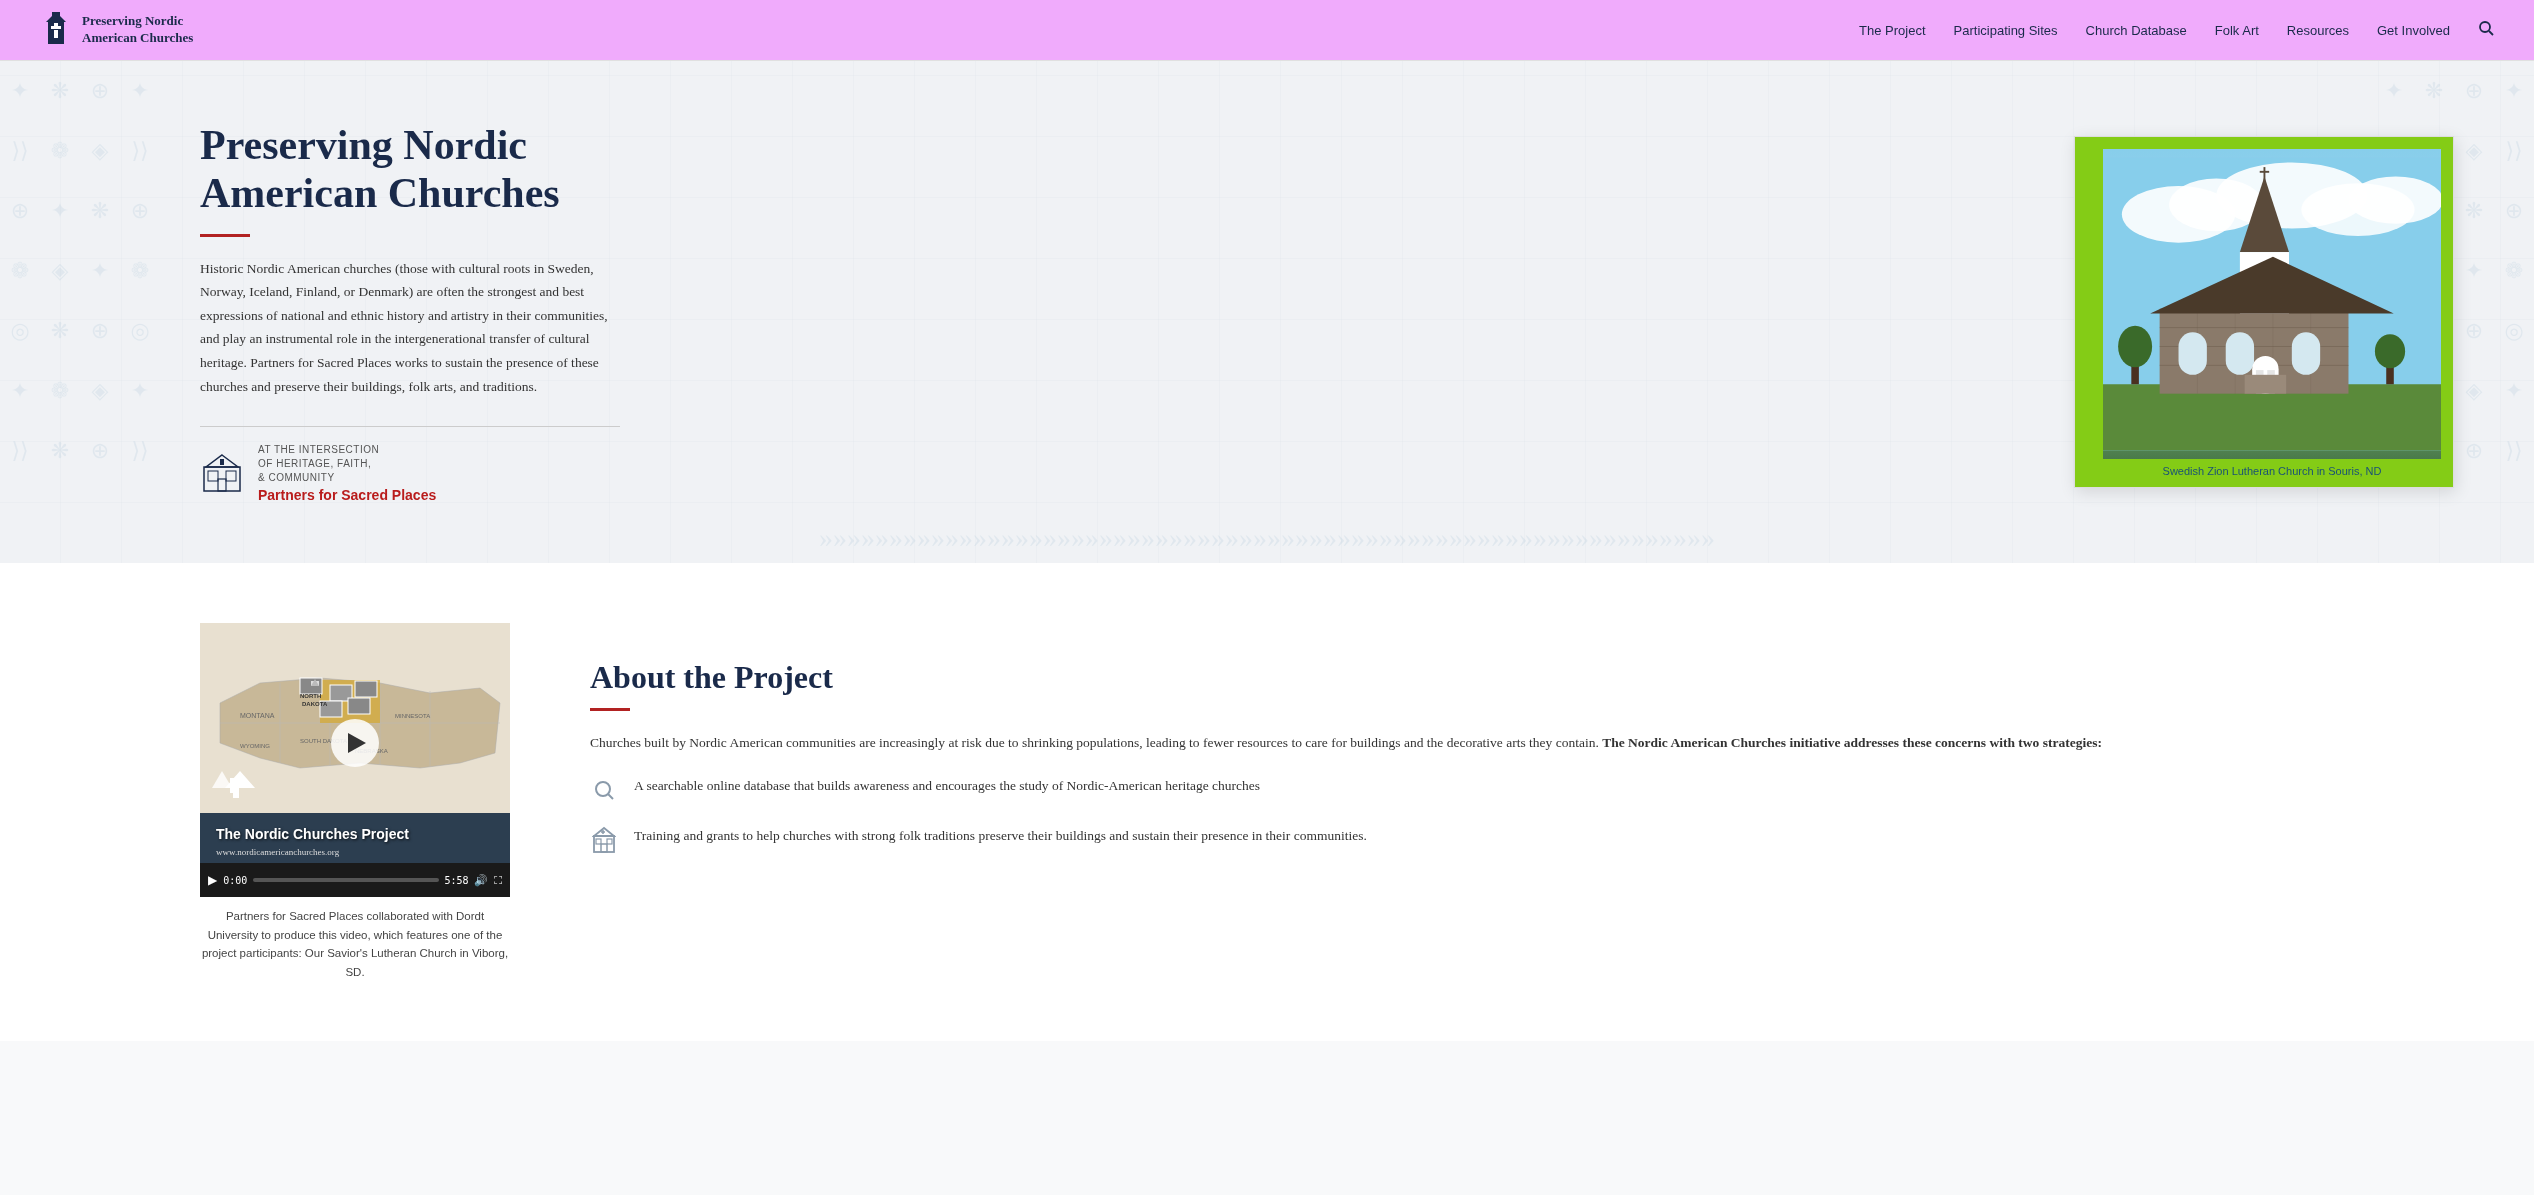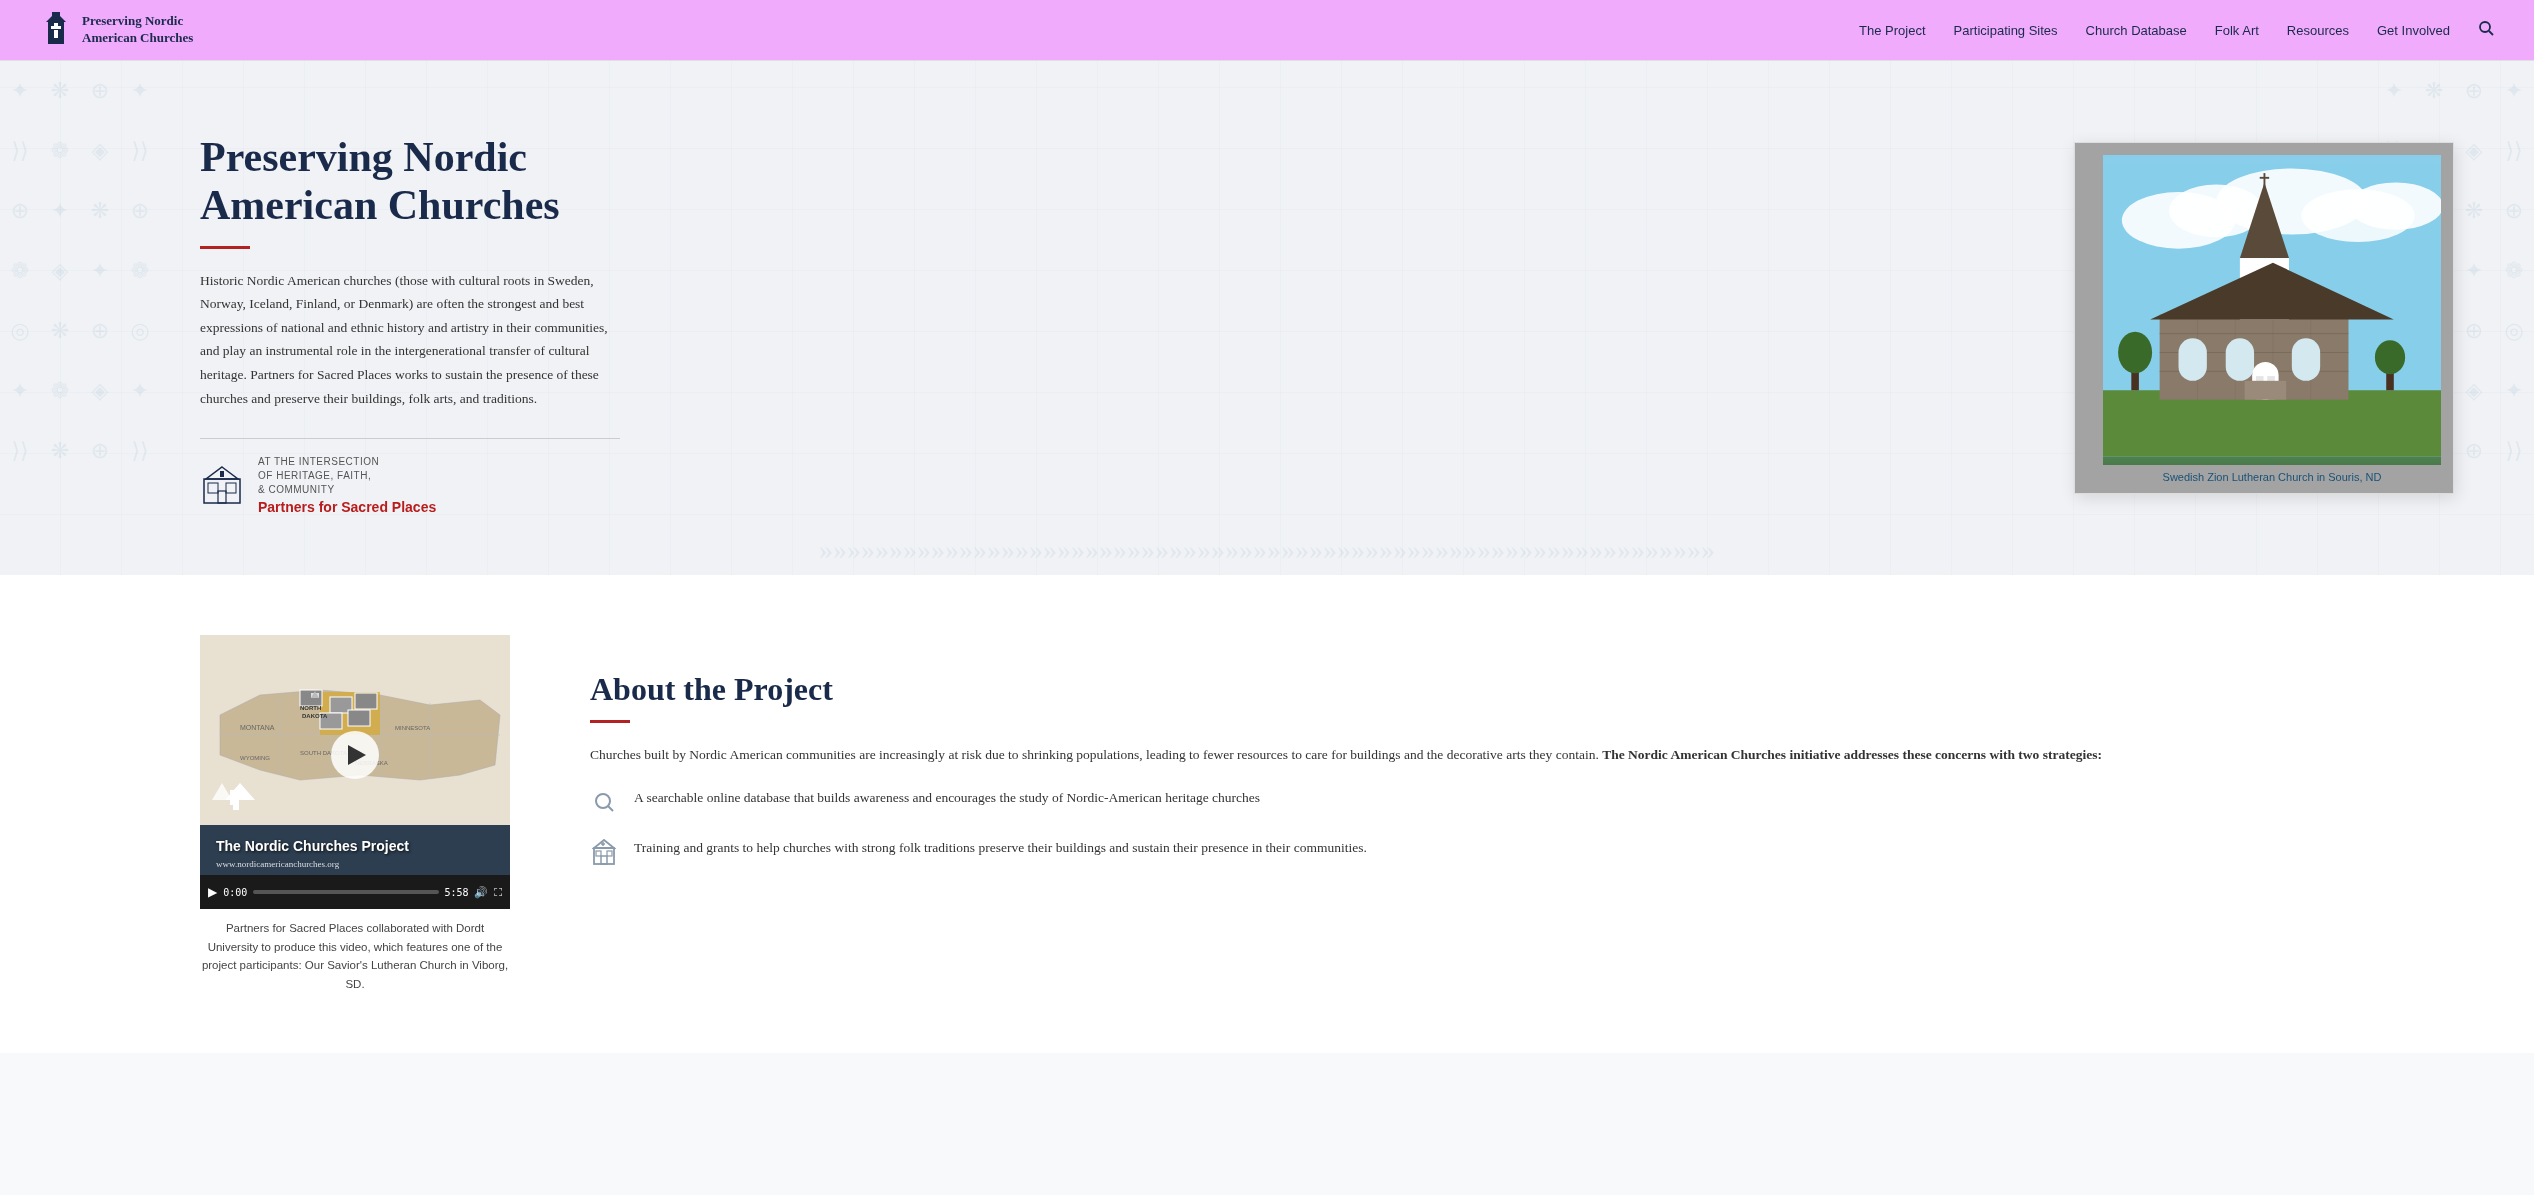--- a/index.html
+++ b/index.html
@@ -51,21 +51,21 @@
     .tile { display: flex; align-items: center; justify-content: center; font-size: 22px; color: #8ab0c8; }
 
     
     .arrow-pattern {
       position: absolute; bottom: 0; left: 0; right: 0; height: 50px;
       display: flex; align-items: center; justify-content: center;
       gap: 8px; opacity: 0.15;
     }
     .arrow-item { font-size: 28px; color: #8ab0c8; }
 
-    .hero-text { flex: 1; max-width: 420px; position: relative; z-index: 2; margin-top: 12px; }
+    .hero-text { flex: 1; max-width: 420px; position: relative; z-index: 2; }
     .hero-title {
       font-size: 42px; font-weight: 700; color: #1a2a4a; line-height: 1.15;
       margin-bottom: 16px;
     }
     .hero-divider {
       width: 50px; height: 3px; background: #b22222; margin-bottom: 20px;
     }
     .hero-body {
       font-size: 13.5px; line-height: 1.75; color: #333; margin-bottom: 28px;
     }
@@ -74,21 +74,21 @@
       border-top: 1px solid #ccc; padding-top: 16px; margin-top: 8px;
     }
     .partner-icon {
       width: 44px; height: 44px; flex-shrink: 0;
     }
     .partner-text-block { font-size: 10px; color: #555; line-height: 1.4; font-family: Arial, sans-serif; text-transform: uppercase; letter-spacing: 0.5px; }
     .partner-name { font-size: 14px; font-weight: 700; color: #b91c1c; margin-top: 2px; font-family: Arial, sans-serif; }
 
     .hero-image-card {
       flex-shrink: 0; width: 380px;
-      background: #a3a3a3; border: 1px solid #ddd;
+      background: #84cc16; border: 1px solid #ddd;
       box-shadow: 2px 4px 16px rgba(0,0,0,0.12);
       padding: 12px 12px 8px 28px; position: relative; z-index: 2;
     }
     .church-photo {
       width: 100%; height: 310px;
       background: linear-gradient(180deg, #87ceeb 0%, #b0d4e8 40%, #6a9e6a 85%, #4a7a4a 100%);
       position: relative; overflow: hidden;
     }
     
     .church-svg { width: 100%; height: 100%; }

